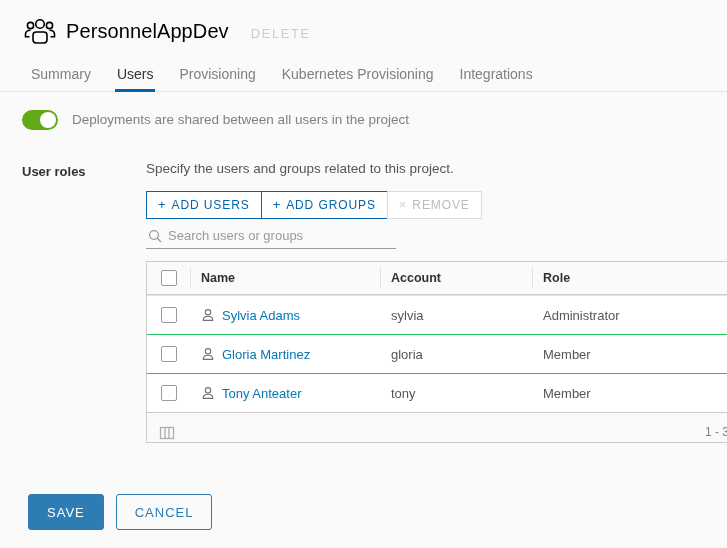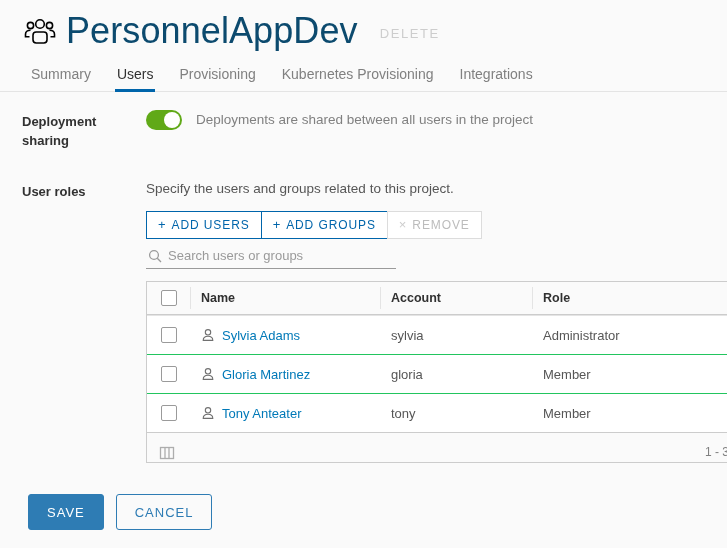--- a/index.html
+++ b/index.html
@@ -15,23 +15,23 @@
 
   
   .header {
     display: flex;
     align-items: center;
     padding: 14px 0 10px 22px;
     height: 58px;
   }
   .group-icon { width: 36px; height: 30px; flex: 0 0 auto; margin-right: 8px; }
   .app-title {
-    font-size: 36px;
+    font-size: 20px;
     font-weight: 400;
-    color: #0c4a6e;
+    color: #000000;
     letter-spacing: 0.1px;
     line-height: 30px;
     white-space: nowrap;
   }
   .delete-link {
     margin-left: 22px;
     font-size: 13px;
     letter-spacing: 1.6px;
     color: #cdcdcd;
     font-weight: 400;
@@ -267,21 +267,20 @@
 
   <div class="tabs">
     <div class="tab">Summary</div>
     <div class="tab active">Users</div>
     <div class="tab">Provisioning</div>
     <div class="tab">Kubernetes Provisioning</div>
     <div class="tab">Integrations</div>
   </div>
 
   <div class="form-row sharing-row">
-    <div class="row-label">Deployment sharing</div>
     <div class="row-body">
       <div class="toggle-line">
         <div class="toggle">
           <div class="knob"></div>
         </div>
         <div class="toggle-text">Deployments are shared between all users in the project</div>
       </div>
     </div>
   </div>
 

